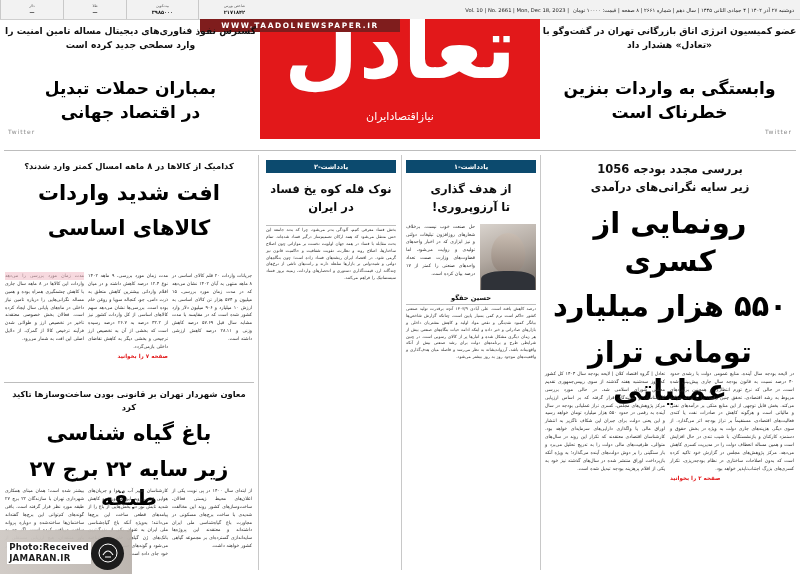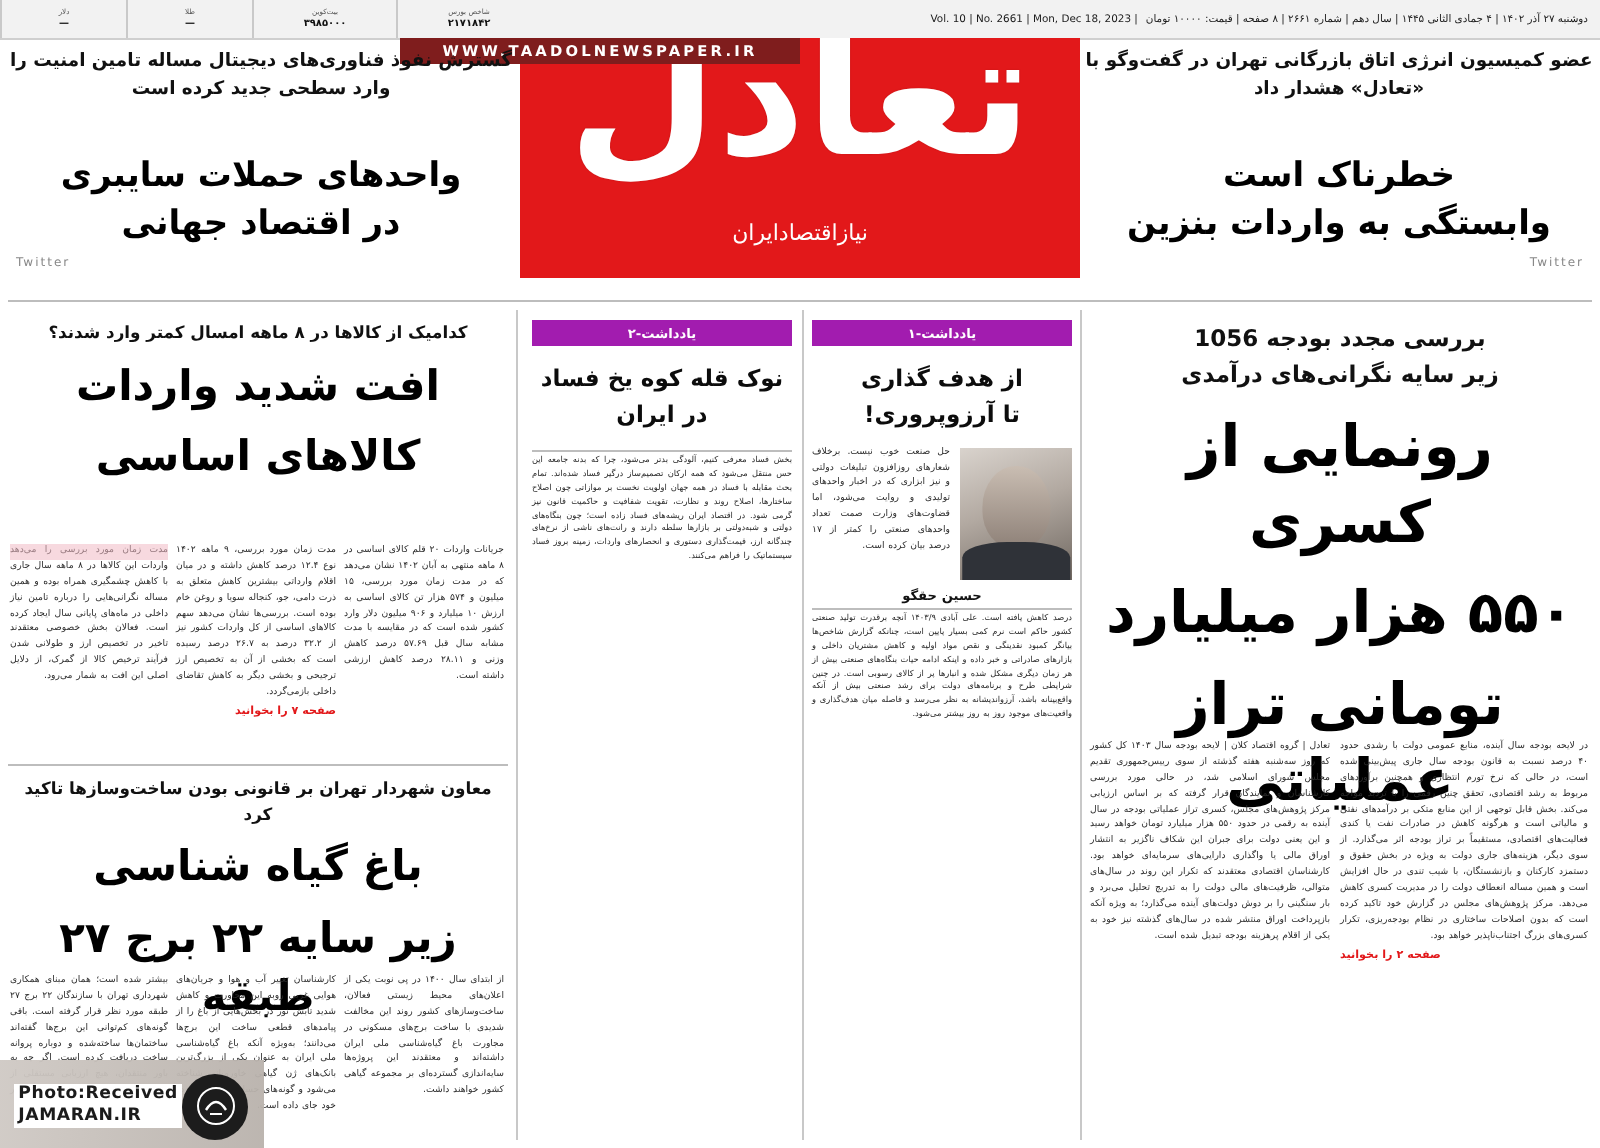--- a/index.html
+++ b/index.html
@@ -77,21 +77,21 @@
   
   .mainhl{position:absolute;top:160px;right:4px;width:252px;text-align:center;}
   .mainhl .kicker{font-size:11.5px;font-weight:bold;line-height:1.6;color:#111;}
   .mainhl .huge{
     font-size:29px;font-weight:bold;line-height:1.32;color:#000;margin-top:7px;
     letter-spacing:-0.3px;
   }
 
   
   .noteflag{
-    height:13px;background:#a21caf;color:#fff;font-size:6.6px;font-weight:bold;
+    height:13px;background:#0c4a6e;color:#fff;font-size:6.6px;font-weight:bold;
     display:flex;align-items:center;justify-content:center;letter-spacing:.4px;
   }
   .note-hl{
     font-size:11.5px;font-weight:bold;line-height:1.55;text-align:center;
     margin:8px 2px 6px 2px;color:#0c0c0c;
   }
   .portrait{
     width:56px;height:66px;background:#9a9a9a;float:left;margin:1px 5px 3px 0;
     position:relative;overflow:hidden;border:0;
   }
@@ -177,28 +177,28 @@
   </div>
 
   <div class="masthead">
     <div class="logo">تعادل</div>
     <div class="sub">نیازاقتصادایران</div>
   </div>
   <div class="urlbar">WWW.TAADOLNEWSPAPER.IR</div>
 
   <div class="tophl right">
     <div class="kicker">عضو کمیسیون انرژی اتاق بازرگانی تهران در گفت‌وگو با «تعادل» هشدار داد</div>
+    <div class="big">وابستگی به واردات بنزین</div>
     <div class="big">خطرناک است</div>
-    <div class="big">وابستگی به واردات بنزین</div>
   </div>
   <div class="arrowmark right">Twitter</div>
 
   <div class="tophl left">
     <div class="kicker">گسترش نفوذ فناوری‌های دیجیتال مساله تامین امنیت را وارد سطحی جدید کرده است</div>
-    <div class="big">واحدهای حملات سایبری</div>
+    <div class="big">بمباران حملات تبدیل</div>
     <div class="big">در اقتصاد جهانی</div>
   </div>
   <div class="arrowmark left">Twitter</div>
 
   <div class="rule" style="top:150px;left:4px;width:792px;"></div>
 
   <div class="vdiv" style="top:155px;left:258px;height:415px;"></div>
   <div class="vdiv" style="top:155px;left:401px;height:415px;"></div>
   <div class="vdiv" style="top:155px;left:540px;height:415px;"></div>
 

